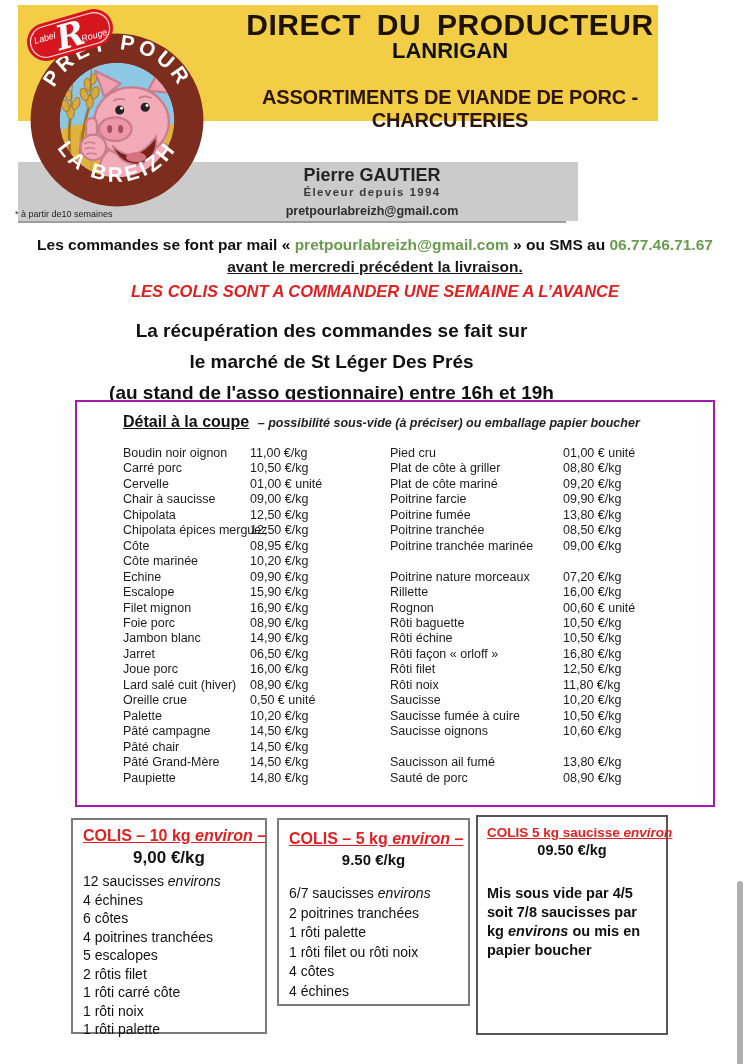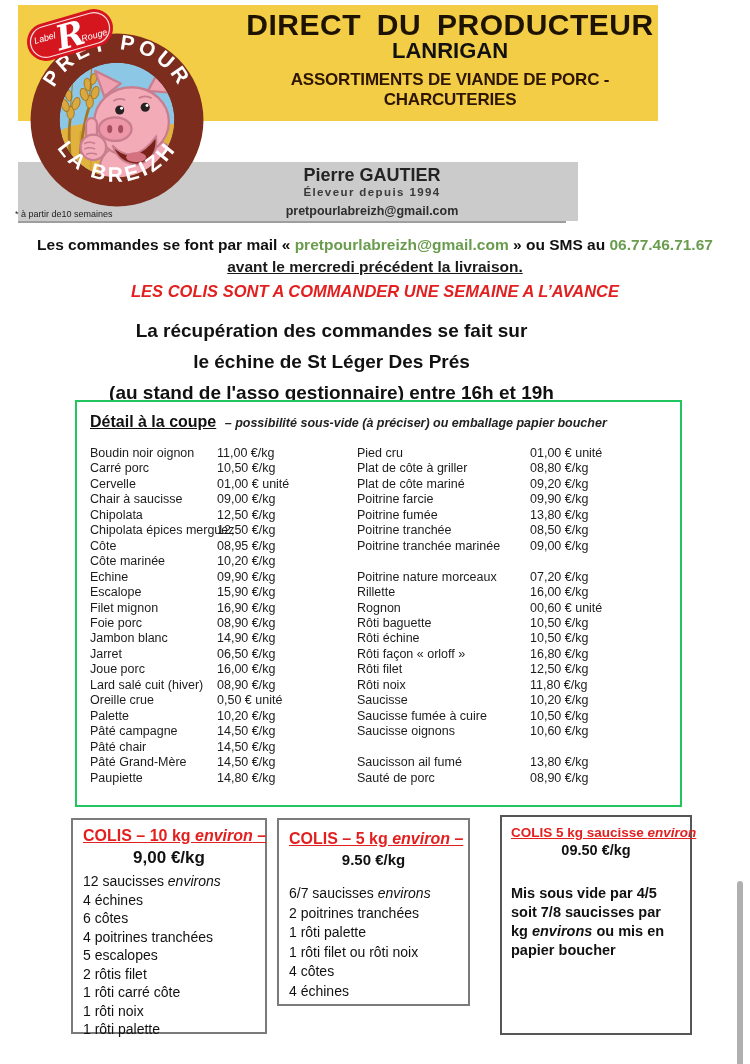--- a/index.html
+++ b/index.html
@@ -8,48 +8,48 @@
     font-family:"Liberation Sans", sans-serif; color:#1a1a1a; overflow:hidden;
   }
   
   .yellow-banner { position:absolute; left:18px; top:5px; width:640px; height:116px; background:#f2cd45; }
   .header-text { position:absolute; left:212px; top:3px; width:440px; text-align:center; }
   .main-title { font-size:30px; font-weight:800; color:#1d1300; letter-spacing:.5px; word-spacing:7px; line-height:1.1; }
   .lanrigan { font-size:22px; font-weight:800; color:#111; line-height:.9; position:relative; z-index:2; }
   .white-box { position:relative; z-index:1; background:#ffffff; border-radius:15px; margin:-4px 12px 0 12px; padding:6px 2px 8px; }
   .tagline { font-size:26px; font-weight:800; color:#8e2c24; letter-spacing:-.3px; line-height:1.1; }
   .eco { font-size:13px; font-weight:500; color:#8c8c8c; letter-spacing:6.5px; margin-top:2px; }
-  .assortiments { font-size:17px; font-weight:800; color:#2d1500; margin-top:9px; letter-spacing:-.2px; }
+  .assortiments { font-size:20px; font-weight:800; color:#2d1500; margin-top:25px; letter-spacing:-.2px; }
   .gray-band { position:absolute; left:18px; top:162px; width:412px; height:59px; background:#cbcbcb; text-align:center; padding-left:148px; box-sizing:content-box; }
   .producer-name { font-size:18px; font-weight:800; color:#242424; margin-top:3px; }
   .producer-since { font-size:11.5px; font-weight:700; color:#3a3a3a; letter-spacing:1.4px; }
   .producer-email { font-size:12.5px; font-weight:700; color:#2e2e2e; margin-top:6px; }
   .under-line { position:absolute; left:18px; top:221px; width:548px; height:2px; background:#9e9e9e; }
   .footnote { position:absolute; left:15px; top:209px; font-size:9px; color:#222; }
   .logo { position:absolute; left:26px; top:29px; width:182px; height:182px; }
   .badge { position:absolute; left:20px; top:4px; width:100px; height:62px; }
   
   .notice { position:absolute; left:0; top:236px; width:750px; text-align:center; }
   .n1 { font-size:15.5px; font-weight:700; color:#111; }
   .green { color:#6a9c4e; }
   .n2 { font-size:15.5px; font-weight:700; text-decoration:underline; margin-top:4px; }
   .n3 { font-size:16.5px; font-weight:700; font-style:italic; color:#e32020; margin-top:6px; }
   .pickup { position:absolute; left:0; top:315px; width:663px; text-align:center; font-size:19px; font-weight:800; line-height:31px; color:#111; }
   
-  .price-box { position:absolute; left:75px; top:400px; width:603px; height:403px; border:2px solid #22c55e; background:#fff; }
+  .price-box { position:absolute; left:75px; top:400px; width:603px; height:403px; border:2px solid #a21caf; background:#fff;padding-left:33px; }
   .table-head { margin:11px 0 0 13px; white-space:nowrap; }
   .th-title { font-size:16px; font-weight:800; text-decoration:underline; color:#111; }
   .th-sub { font-size:12.5px; font-style:italic; font-weight:600; color:#222; margin-left:4px; }
   .grid { display:grid; grid-template-columns:127px 140px 173px 1fr; margin:15px 0 0 13px; font-size:12.5px; line-height:15.45px; color:#1c1c1c; }
   .grid .cell { white-space:nowrap; }
   
   .colis { position:absolute; background:#fff; box-sizing:border-box; }
   .box1 { left:71px; top:818px; width:196px; height:216px; border:2px solid #7b7b7b; padding:7px 10px; }
   .box2 { left:277px; top:818px; width:193px; height:188px; border:2px solid #7b7b7b; padding:10px 10px; }
-  .box3 { left:500px; top:815px; width:192px; height:220px; border:2px solid #565656; padding:8px 9px; }
+  .box3 { left:476px; top:815px; width:192px; height:220px; border:2px solid #565656; padding:8px 9px; }
   .c-title { color:#e32020; font-weight:800; font-size:16px; text-decoration:underline; text-align:center; white-space:nowrap; }
   .c-price { font-size:17px; font-weight:800; text-align:center; color:#111; margin-top:3px; }
   .box2 .c-price { font-size:15px; }
   .box3 .c-title { font-size:13.5px; }
   .box3 .c-price { font-size:14.5px; margin-top:2px; }
   .c-list { margin-top:4px; font-size:14px; line-height:18.5px; color:#111; }
   .box2 .c-list { margin-top:16px; line-height:19.5px; }
   .c-text { margin-top:26px; font-size:14.5px; font-weight:800; line-height:19px; color:#111; }
   
   .scrollbar { position:absolute; left:737px; top:881px; width:6px; height:183px; background:#b0b0b0; border-radius:3px 3px 0 0; }
@@ -147,21 +147,21 @@
   </svg>
 
   <div class="notice">
     <div class="n1"><span>Les commandes se font par mail « </span><span class="green">pretpourlabreizh@gmail.com</span><span> » ou SMS au </span><span class="green">06.77.46.71.67</span></div>
     <div class="n2">avant le mercredi précédent la livraison.</div>
     <div class="n3">LES COLIS SONT A COMMANDER UNE SEMAINE A L’AVANCE</div>
   </div>
 
   <div class="pickup">
     <div>La récupération des commandes se fait sur</div>
-    <div>le échine de St Léger Des Prés</div>
+    <div>le marché de St Léger Des Prés</div>
     <div>(au stand de l'asso gestionnaire) entre 16h et 19h</div>
   </div>
 
   <div class="price-box">
     <div class="table-head">
       <span class="th-title">Détail à la coupe</span>
       <span class="th-sub">– possibilité sous-vide (à préciser) ou emballage papier boucher</span>
     </div>
     <div class="grid">
         <div class="cell item">Boudin noir oignon</div>

